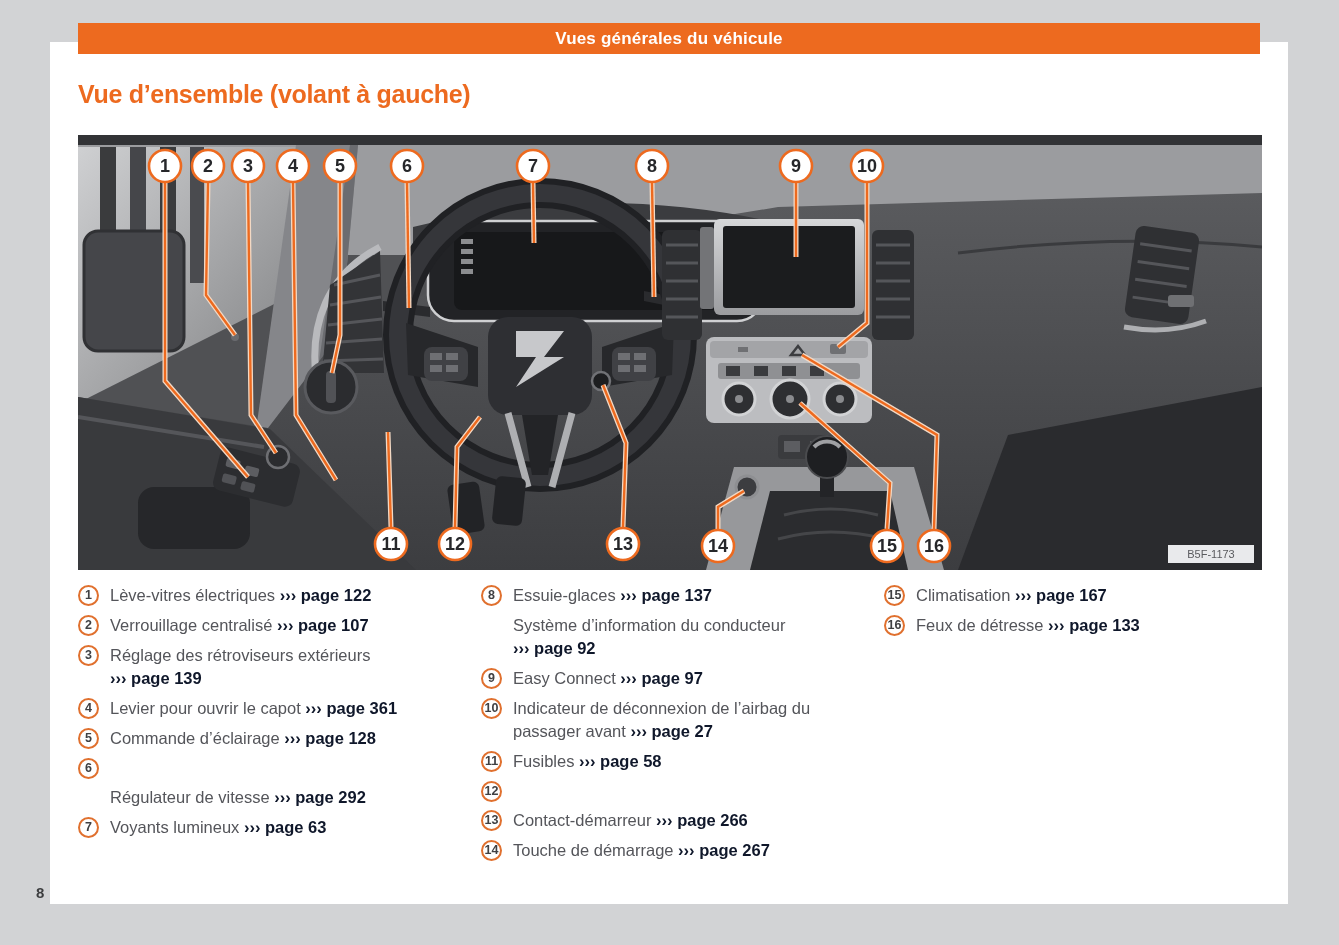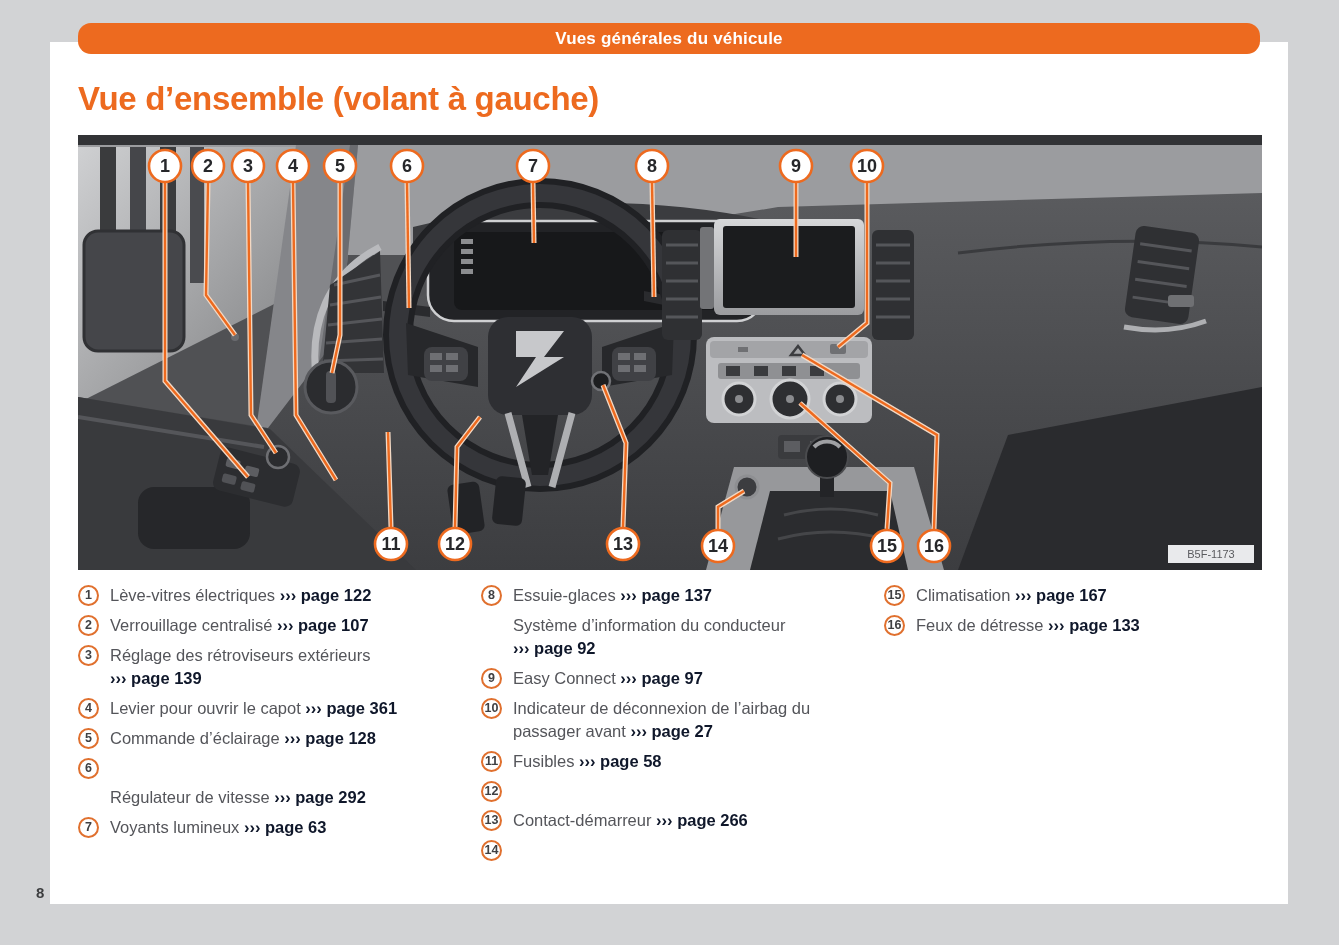--- a/index.html
+++ b/index.html
@@ -1,20 +1,20 @@
 <!DOCTYPE html>
 <html><head>
 <meta charset="utf-8">
 <style>
   * { margin:0; padding:0; box-sizing:border-box; }
   html,body { width:1339px; height:945px; background:#d2d3d5; font-family:"Liberation Sans",sans-serif; overflow:hidden; }
   .page { position:absolute; left:50px; top:42px; width:1238px; height:862px; background:#ffffff; }
   .header-bar { position:absolute; left:78px; top:23px; width:1182px; height:31px; background:#ed6a1f; color:#ffffff;
-                font-size:17px; font-weight:bold; display:flex; align-items:center; justify-content:center; letter-spacing:.2px;border-radius:13px; }
-  .section-title { position:absolute; left:78px; top:80px; color:#ed6a1f; font-size:33px; font-weight:bold; letter-spacing:-.3px; }
+                font-size:17px; font-weight:bold; display:flex; align-items:center; justify-content:center; letter-spacing:.2px; }
+  .section-title { position:absolute; left:78px; top:80px; color:#ed6a1f; font-size:25px; font-weight:bold; letter-spacing:-.3px; }
   .figure { position:absolute; left:78px; top:135px; width:1184px; height:435px; background:#515255; }
   .legend { position:absolute; left:78px; top:584px; width:1184px; display:flex; }
   .legend-col { width:403px; flex:none; }
   .legend-col.c3 { width:378px; }
   .legend-item { display:flex; margin-bottom:7px; color:#54555a; font-size:16.5px; line-height:23px; }
   .legend-num { flex:none; width:32px; padding-top:1px; }
   .legend-num .circ { width:21px; height:21px; border:2px solid #e0702e; border-radius:50%; color:#3f4043;
                       font-size:12.5px; font-weight:bold; display:flex; align-items:center; justify-content:center; background:#fff; }
   .legend-text { padding-right:26px; }
   .legend-text b { color:#0f172a;text-align:right; }
@@ -370,20 +370,21 @@
       <div class="legend-item">
         <div class="legend-num">
           <div class="circ">13</div>
         </div>
         <div class="legend-text">Contact-démarreur <b>››› page 266</b></div>
       </div>
       <div class="legend-item">
         <div class="legend-num">
           <div class="circ">14</div>
         </div>
+        <div class="legend-text">Touche de démarrage <b>››› page 267</b></div>
       </div>
     </div>
     <div class="legend-col c3">
       <div class="legend-item">
         <div class="legend-num">
           <div class="circ">15</div>
         </div>
         <div class="legend-text">Climatisation <b>››› page 167</b></div>
       </div>
       <div class="legend-item">

